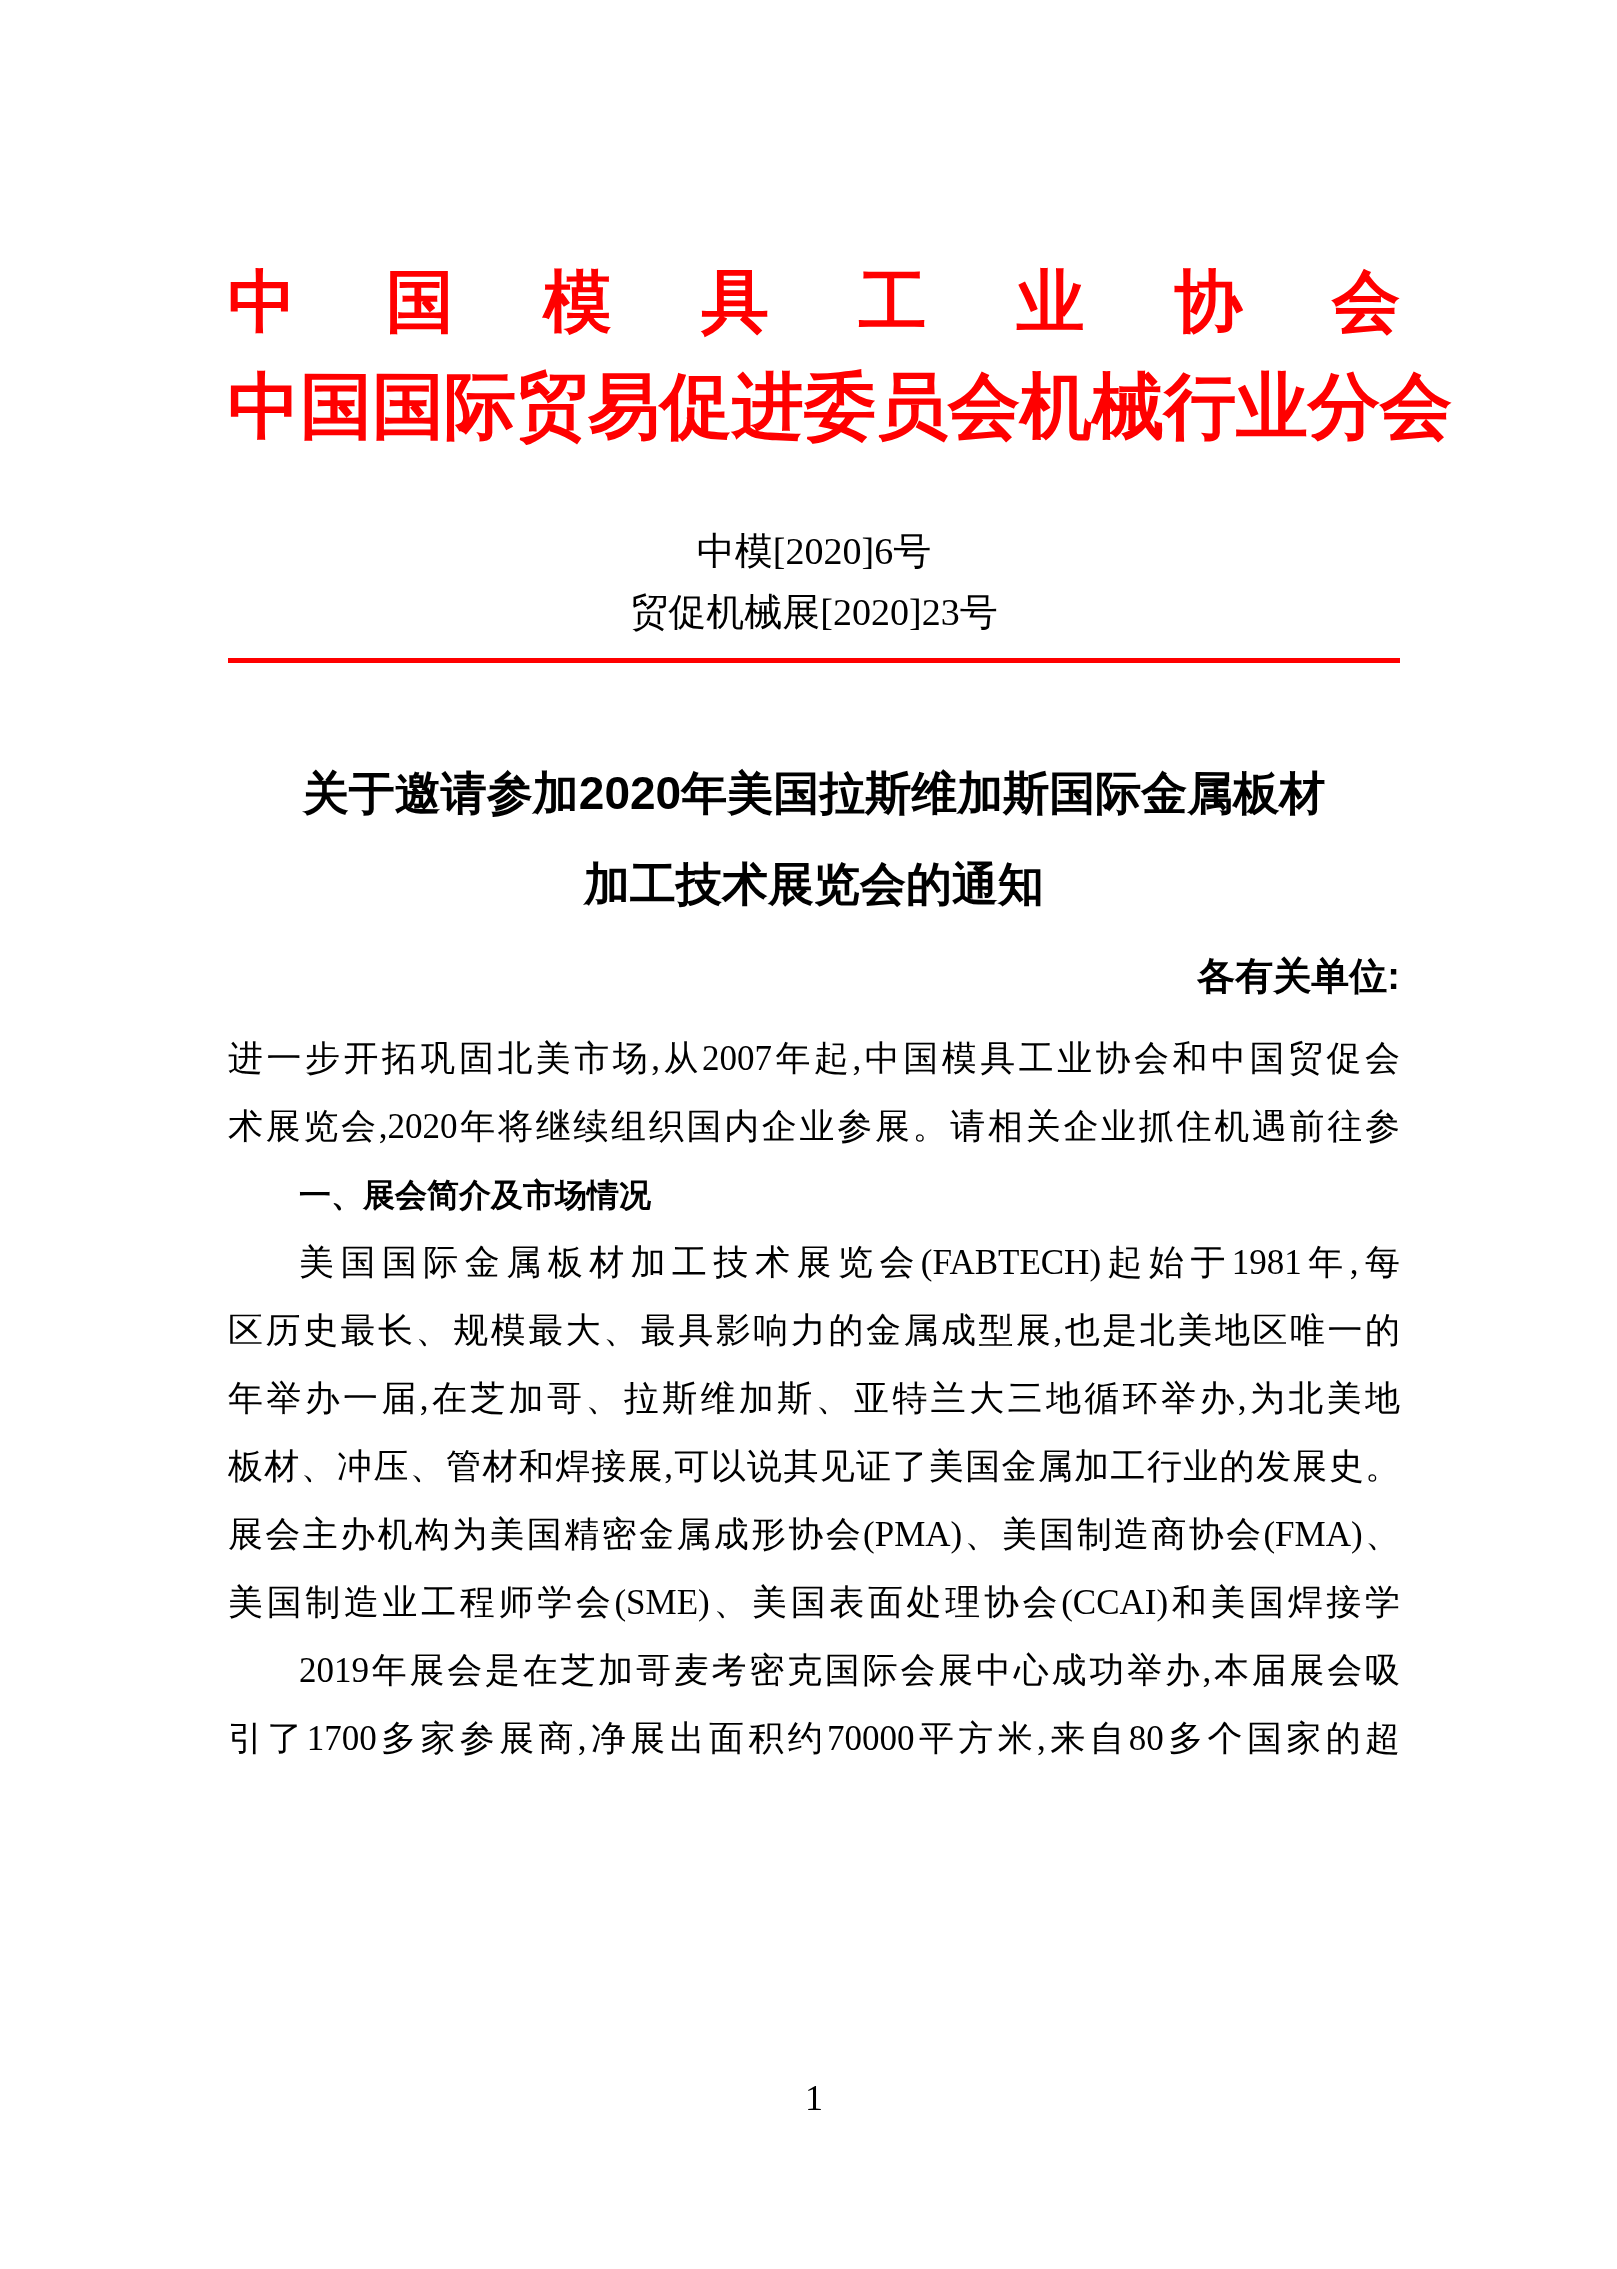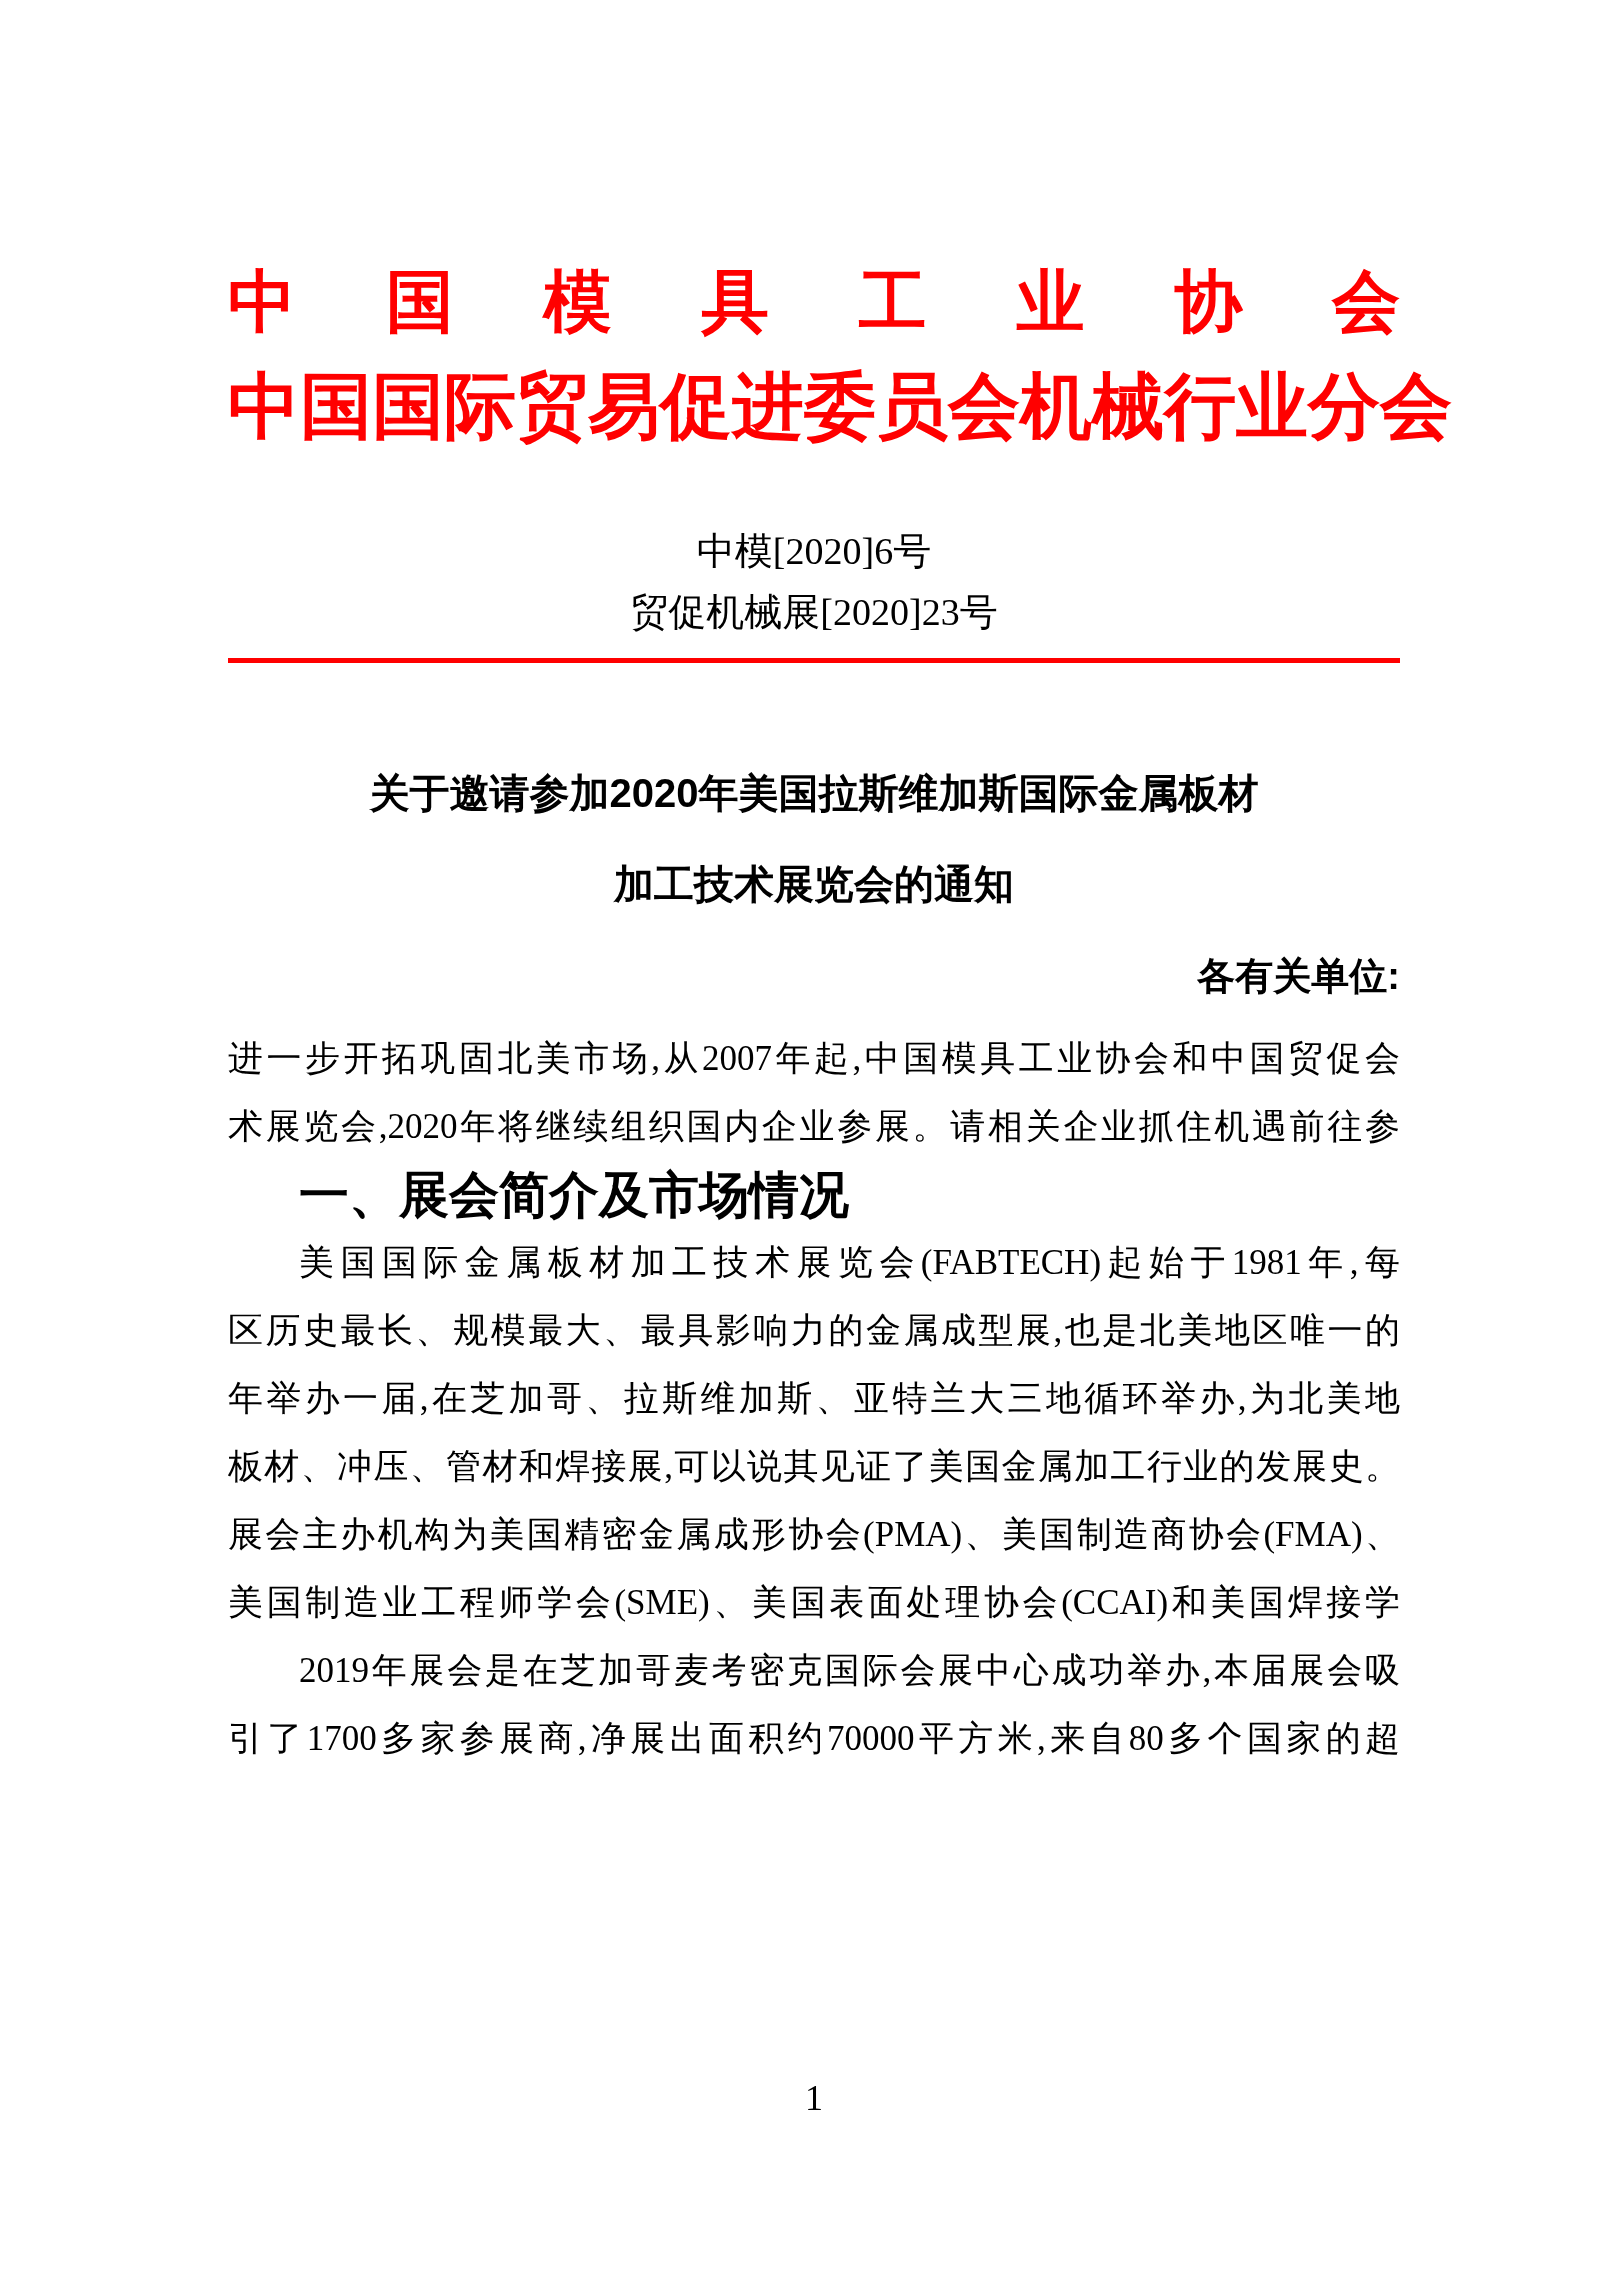--- a/index.html
+++ b/index.html
@@ -54,21 +54,21 @@
     height: 4.8px;
   }
   .doc-title {
     position: absolute;
     top: 748px;
     left: 228px;
     width: 1172px;
     text-align: center;
     font-family: "Liberation Sans", sans-serif;
     font-weight: bold;
-    font-size: 40px;
+    font-size: 46px;
     line-height: 91px;
   }
   .salutation {
     position: absolute;
     top: 953px;
     left: 228px;
     width: 1172px;
     font-family: "Liberation Sans", sans-serif;
     font-weight: bold;
     font-size: 38px;
@@ -89,21 +89,21 @@
   }
   .body-line.fill {
     text-align-last: justify;
   }
   .body-line.indent {
     padding-left: 71px;
   }
   .body-line.bold {
     font-family: "Liberation Sans", sans-serif;
     font-weight: bold;
-    font-size: 50px;
+    font-size: 32px;
   }
   .page-number {
     position: absolute;
     top: 2079px;
     left: 228px;
     width: 1172px;
     text-align: center;
     font-size: 36px;
     line-height: 38px;
   }

